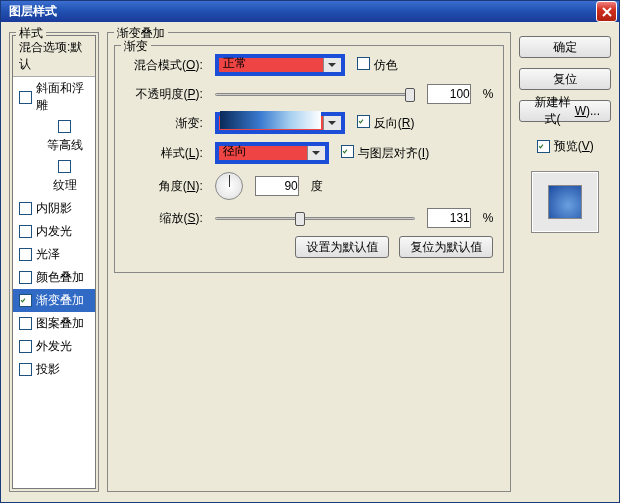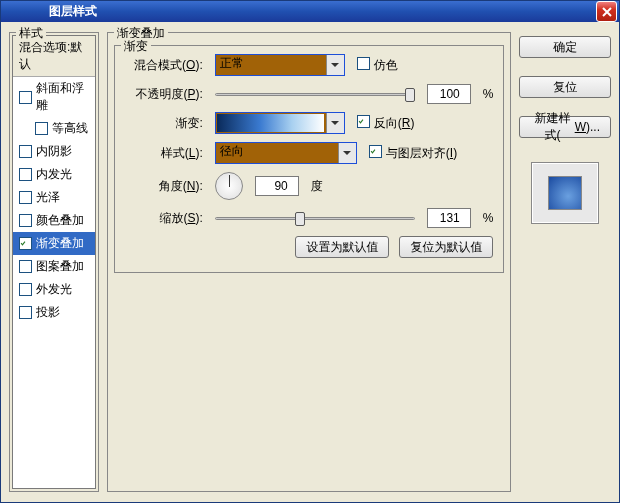--- a/index.html
+++ b/index.html
@@ -1,53 +1,53 @@
 <!DOCTYPE html>
 <html><head>
 <meta charset="utf-8">
 <style>
   * { box-sizing: border-box; font-family: "Microsoft YaHei", "SimSun", Tahoma, sans-serif; font-size: 12px; }
   body { margin: 0; background: #fff; }
   .window { width: 620px; height: 503px; border: 1px solid #1a3a7a; background: #ece9d8; display: flex; flex-direction: column; }
   .titlebar { height: 26px; background: linear-gradient(#3a6ed0, #2050b0 50%, #1a3a9a); display: flex; align-items: center; padding: 0 2px 0 8px; }
-  .titlebar-text { color: #fff; font-weight: bold; flex: 1; margin-left: 40px; }
+  .titlebar-text { color: #fff; font-weight: bold; flex: 1; }
   .close-btn { width: 21px; height: 21px; background: linear-gradient(#f08080, #d03020 40%, #b02010); border: 1px solid #fff; border-radius: 3px; display: flex; align-items: center; justify-content: center; color: #fff; font-weight: bold; cursor: pointer; }
   .close-btn svg { width: 10px; height: 10px; }
   .body { flex: 1; display: flex; padding: 10px 8px; gap: 8px; }
   .left-col { width: 102px; display: flex; flex-direction: column; border-radius: 14px; }
   .box { border: 1px solid #888; position: relative; padding: 8px 6px 6px; }
   .box-title { position: absolute; top: -8px; left: 6px; background: #ece9d8; padding: 0 3px; }
   .styles-box { height: 460px; padding: 2px; }
   .styles-list { background: #fff; border: 1px solid #7a7a7a; height: 100%; overflow: hidden; }
   .styles-header { background: #ece9d8; border-bottom: 1px solid #aaa; padding: 3px 6px; }
   .style-item { padding: 3px 0 3px 6px; display: flex; align-items: center; gap: 4px; cursor: default; }
-  .style-item.indent { padding-left: 22px; }
+  .style-item.indent { padding-left: 22px; flex-direction: column; }
   .style-item.selected { background: #316ac5; color: #fff; }
   .cb { width: 13px; height: 13px; border: 1px solid #1c5180; background: #fff; display: inline-flex; align-items: center; justify-content: center; flex-shrink: 0; }
   .cb.checked::after { content: ""; width: 9px; height: 9px; background: no-repeat center/contain; }
   .cb.checked svg { width: 11px; height: 11px; }
   .center-col { flex: 1; }
   .center-box { height: 460px; }
   .inner-box { margin-top: 4px; border: 1px solid #888; padding: 8px 10px 14px; position: relative; }
   .row { display: flex; align-items: center; margin-bottom: 8px; gap: 12px; }
   .lbl-col { width: 78px; text-align: right; }
   .und { text-decoration: underline; }
-  .select { height: 22px; border: 1px solid #1d4ed8; background: #a16207; display: flex; align-items: flex-start; padding-left: 4px; position: relative; }
+  .select { height: 22px; border: 4px solid #1d4ed8; background: #ef4444; display: flex; align-items: flex-end; padding-left: 4px; position: relative; }
   .select .sel-btn { position: absolute; right: 0; top: 0; bottom: 0; width: 18px; background: #e8e8e8; border-left: 1px solid #888; display: flex; align-items: center; justify-content: center; }
   .sel-btn svg { width: 8px; height: 8px; }
   .grad-preview { flex: 1; height: 18px; background: linear-gradient(to right, #0a2a5a, #3a7ad0 40%, #a8d0f0 70%, #fff); margin: 1px 20px 1px 1px; }
   .slider { flex: 1; height: 18px; position: relative; }
   .slider-track { position: absolute; top: 8px; left: 0; right: 0; height: 3px; background: #ccc; border: 1px solid #888; border-radius: 2px; }
   .slider-thumb { position: absolute; top: 3px; width: 10px; height: 14px; background: #e8e8e8; border: 1px solid #555; border-radius: 2px; }
-  .num-input { width: 44px; height: 20px; border: 1px solid #7a7a7a; background: #fff; text-align: right; padding: 0 10px; }
+  .num-input { width: 44px; height: 20px; border: 1px solid #7a7a7a; background: #fff; text-align: right; padding: 0 0; }
   .angle-dial { width: 28px; height: 28px; border: 1px solid #888; border-radius: 50%; background: radial-gradient(#fff, #ddd); position: relative; }
   .angle-dial::after { content: ""; position: absolute; width: 1px; height: 12px; background: #333; left: 50%; top: 2px; transform-origin: bottom; }
   .btn { height: 22px; padding: 0 10px; background: linear-gradient(#f8f8f8, #e0e0e0); border: 1px solid #707070; border-radius: 3px; cursor: pointer; display: inline-flex; align-items: center; justify-content: center; }
   .btn-row { display: flex; gap: 10px; justify-content: flex-end; margin-top: 4px; }
-  .right-col { width: 104px; display: flex; flex-direction: column; gap: 18px; align-items: stretch; padding-top: 4px; }
+  .right-col { width: 104px; display: flex; flex-direction: column; gap: 10px; align-items: stretch; padding-top: 4px; }
   .right-col .btn { width: 100%; }
   .preview-ck { display: flex; align-items: center; gap: 4px; justify-content: center; margin-top: 6px; }
   .preview-sw { width: 68px; height: 62px; border: 1px solid #888; background: #e8e8e8; box-shadow: inset 0 0 0 1px #fff; margin: 6px auto 0; display: flex; align-items: center; justify-content: center; }
   .swatch { width: 34px; height: 34px; background: radial-gradient(circle at 60% 60%, #6aa0e0, #1a4aa0); border: 1px solid #888; }
   .check-lbl { display: flex; align-items: flex-start; gap: 4px; }
 </style>
 </head>
 <body>
 
 <div class="window">
@@ -69,20 +69,24 @@
           <div class="styles-header">混合选项:默认</div>
           <div id="styles-container">
               <div class="style-item">
                 <span class="cb"></span>
                 <span>斜面和浮雕</span>
               </div>
               <div class="style-item indent">
                 <span class="cb"></span>
                 <span>等高线</span>
               </div>
+              <div class="style-item indent">
+                <span class="cb"></span>
+                <span>纹理</span>
+              </div>
               <div class="style-item">
                 <span class="cb"></span>
                 <span>内阴影</span>
               </div>
               <div class="style-item">
                 <span class="cb"></span>
                 <span>内发光</span>
               </div>
               <div class="style-item">
                 <span class="cb"></span>
@@ -173,21 +177,21 @@
                   </svg>
                 </span>
               <span><span>反向(</span><span class="und">R</span><span>)</span></span>
             </label>
           </div>
 
           <div class="row">
             <div class="lbl-col">
               <span>样式(</span><span class="und">L</span><span>):</span>
             </div>
-            <div class="select" style="width:142px">
+            <div class="select" style="width:114px">
               <span>径向</span>
               <div class="sel-btn">
                   <svg viewBox="0 0 8 8">
                     <path d="M0 2 L4 6 L8 2 Z" fill="#333"></path>
                   </svg>
                 </div>
             </div>
             <label class="check-lbl">
               <span class="cb checked">
                   <svg viewBox="0 0 11 11">
@@ -228,19 +232,27 @@
     </div>
 
     <div class="right-col">
       <button class="btn">确定</button>
       <button class="btn">复位</button>
       <button class="btn">
         <span>新建样式(</span>
           <span class="und">W</span>
           <span>)...</span>
       </button>
+      <label class="preview-ck">
+        <span class="cb checked">
+            <svg viewBox="0 0 11 11">
+              <path d="M2 5 L4.5 8 L9 2" stroke="#2a7a2a" stroke-width="2" fill="none"></path>
+            </svg>
+          </span>
+        <span><span>预览(</span><span class="und">V</span><span>)</span></span>
+      </label>
       <div class="preview-sw">
         <div class="swatch"></div>
       </div>
     </div>
 
   </div>
 </div>
 
 </body></html>

